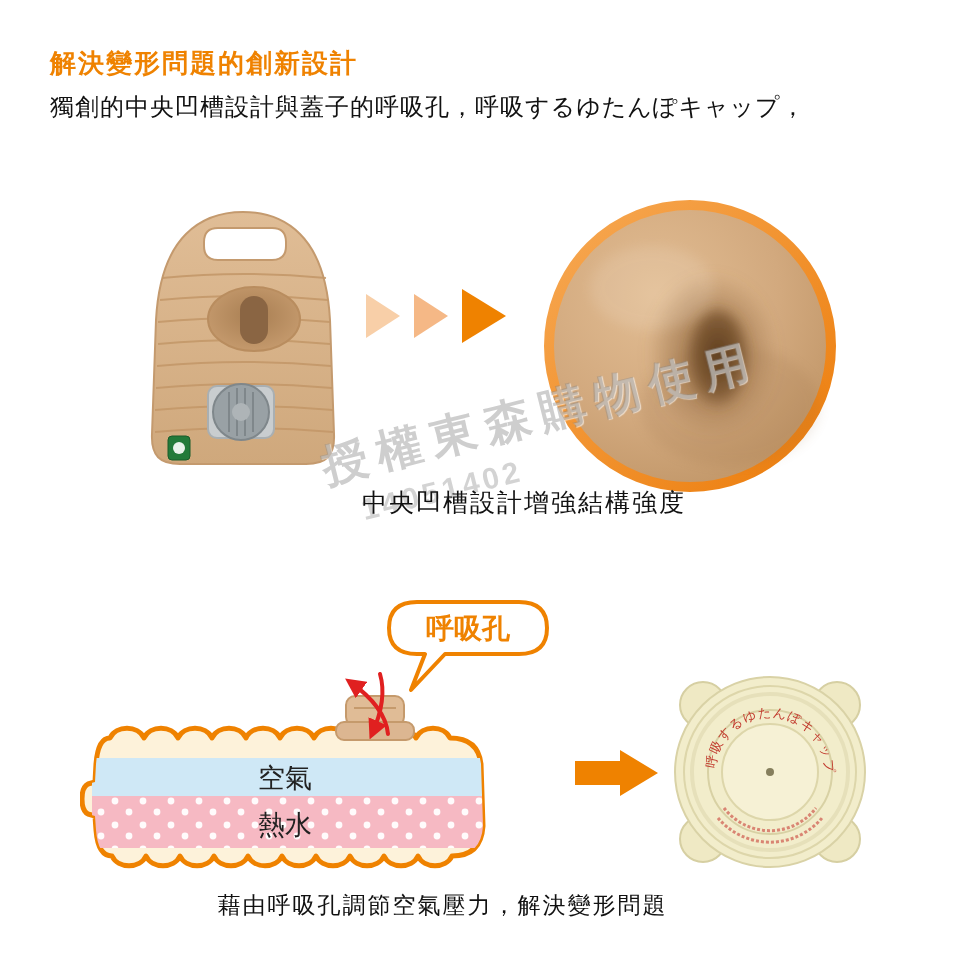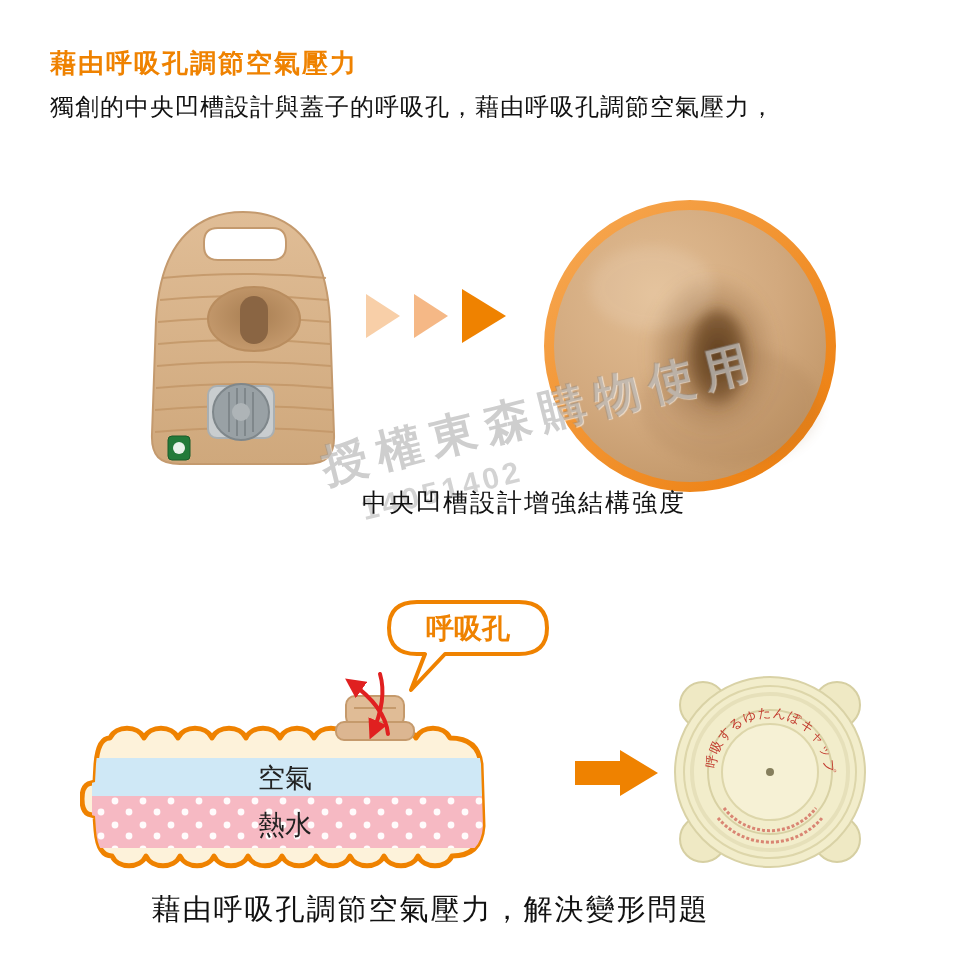--- a/index.html
+++ b/index.html
@@ -22,31 +22,31 @@
        white-space:nowrap;z-index:4;text-shadow:1px 1px 1px rgba(255,255,255,0.6);}
   .wm2{position:absolute;left:358px;top:494px;transform:rotate(-14deg);transform-origin:0 0;
        font-size:30px;font-weight:bold;letter-spacing:4px;color:rgba(125,125,125,0.34);
        white-space:nowrap;z-index:4;}
   .caption1{position:absolute;left:0;top:486px;width:960px;text-align:center;font-size:25px;
             letter-spacing:2px;color:#111;z-index:5;padding-left:44px;}
   .bubble{position:absolute;left:385px;top:598px;width:170px;height:100px;z-index:6;}
   .cross{position:absolute;left:80px;top:650px;width:430px;height:235px;z-index:1;}
   .blockarrow{position:absolute;left:575px;top:748px;width:85px;height:50px;z-index:1;}
   .capimg{position:absolute;left:660px;top:660px;width:220px;height:215px;z-index:1;}
-  .caption2{position:absolute;left:4px;top:890px;width:853px;text-align:center;font-size:29px;
+  .caption2{position:absolute;left:16px;top:890px;width:853px;text-align:center;font-size:23px;
             letter-spacing:2px;color:#111;z-index:5;}
 </style>
 </head>
 <body>
 
 <div class="page">
 
-  <h1 class="heading">藉由呼吸孔調節空氣壓力</h1>
-
-  <p class="intro"><b>獨創的中央凹槽設計與蓋子的呼吸孔</b><span>，藉由呼吸孔調節空氣壓力，</span><br></p>
+  <h1 class="heading">解決變形問題的創新設計</h1>
+
+  <p class="intro"><b>獨創的中央凹槽設計與蓋子的呼吸孔</b><span>，呼吸するゆたんぽキャップ，</span><br></p>
 
   <svg class="bottle" viewBox="0 0 235 285" xmlns="http://www.w3.org/2000/svg">
     <defs>
       <linearGradient id="bodyGrad" x1="0" y1="0" x2="0" y2="1">
         <stop offset="0%" stop-color="#e0bd96"></stop>
         <stop offset="100%" stop-color="#cfa87c"></stop>
       </linearGradient>
       <radialGradient id="dimpleB" cx="50%" cy="45%" r="60%">
         <stop offset="0%" stop-color="#a87e52"></stop>
         <stop offset="100%" stop-color="#c79c6f"></stop>

